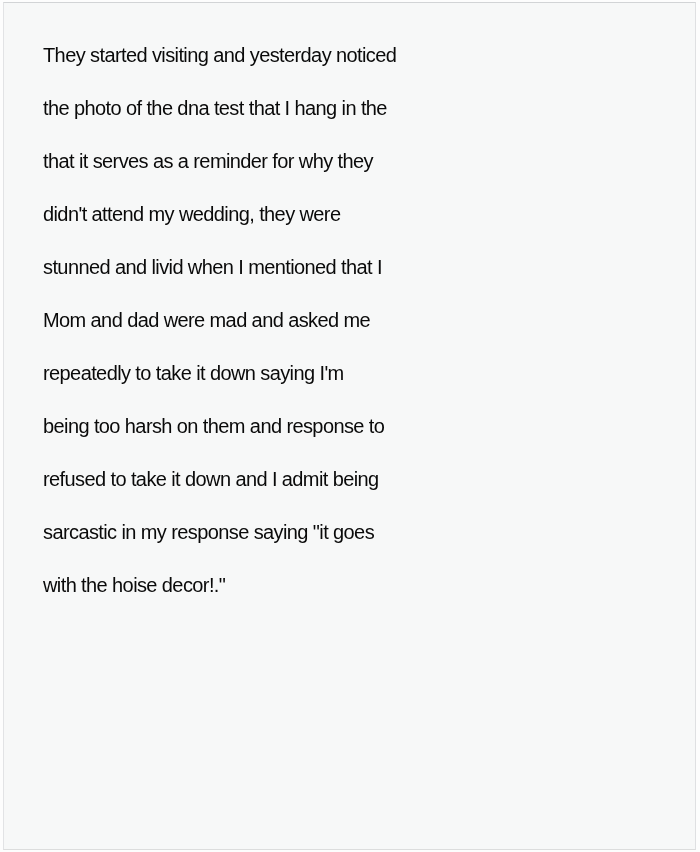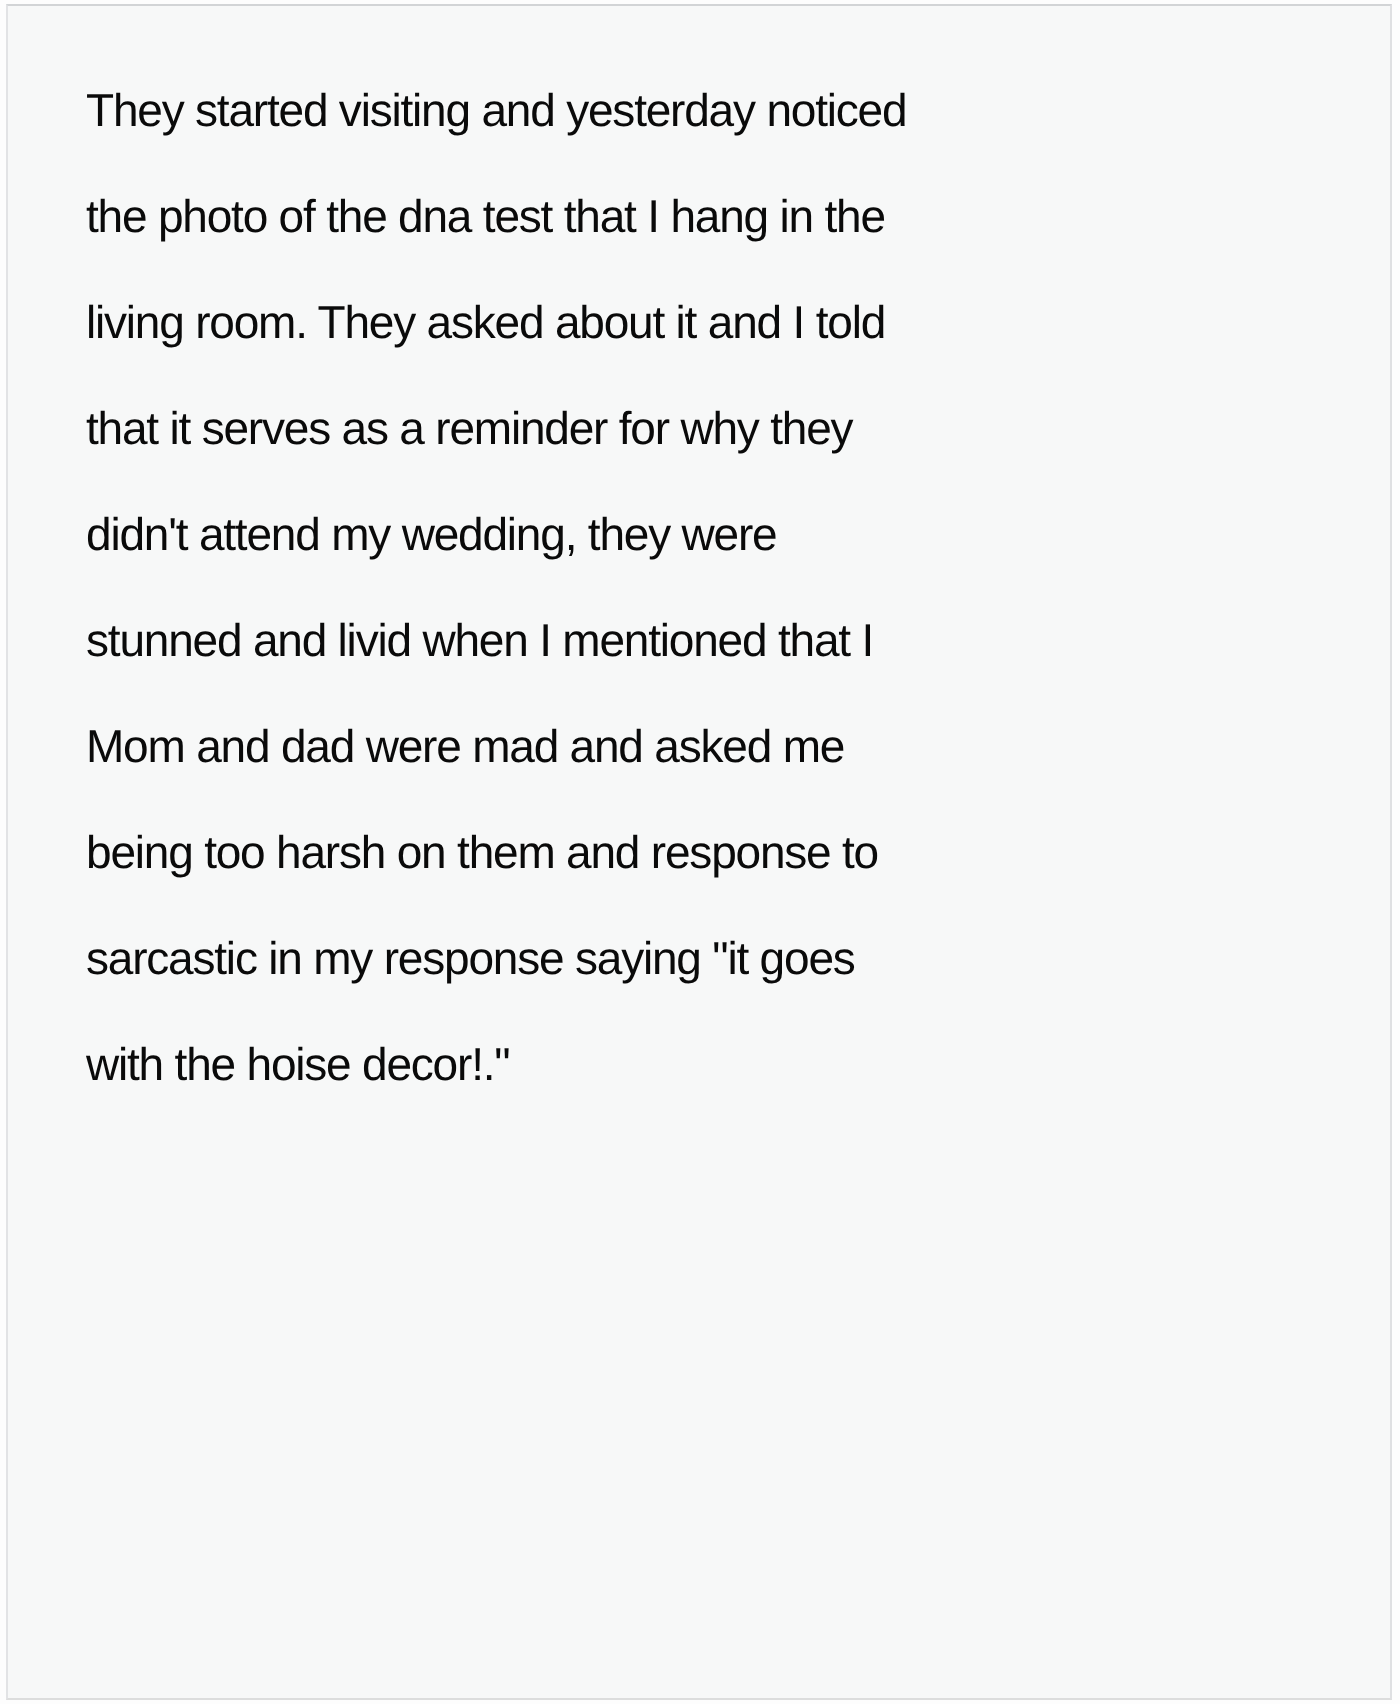--- a/index.html
+++ b/index.html
@@ -19,38 +19,39 @@
     background: #f7f8f8;
     border-top: 1px solid #d2d4d6;
     border-left: 1px solid #e2e3e5;
     border-right: 1px solid #dfe0e2;
     border-bottom: 1px solid #dcdddd;
     box-sizing: border-box;
   }
   .post-body {
     padding: 26px 20px 0 39px;
     font-family: "Liberation Sans", "DejaVu Sans", sans-serif;
-    font-size: 23px;
+    font-size: 20px;
     line-height: 53px;
     letter-spacing: -0.6px;
     color: #0a0a0a;
   }
   .post-line {
     white-space: nowrap;
   }
 </style>
 </head>
 <body>
 
 <div class="post-card">
   <div class="post-body">
     <div class="post-line">They started visiting and yesterday noticed</div>
     <div class="post-line">the photo of the dna test that I hang in the</div>
-    <div class="post-line">living room. They asked about it and I told</div>
     <div class="post-line">that it serves as a reminder for why they</div>
     <div class="post-line">didn't attend my wedding, they were</div>
     <div class="post-line">stunned and livid when I mentioned that I</div>
     <div class="post-line">Mom and dad were mad and asked me</div>
+    <div class="post-line">repeatedly to take it down saying I'm</div>
     <div class="post-line">being too harsh on them and response to</div>
+    <div class="post-line">refused to take it down and I admit being</div>
     <div class="post-line">sarcastic in my response saying "it goes</div>
     <div class="post-line">with the hoise decor!."</div>
   </div>
 </div>
 
 </body></html>

